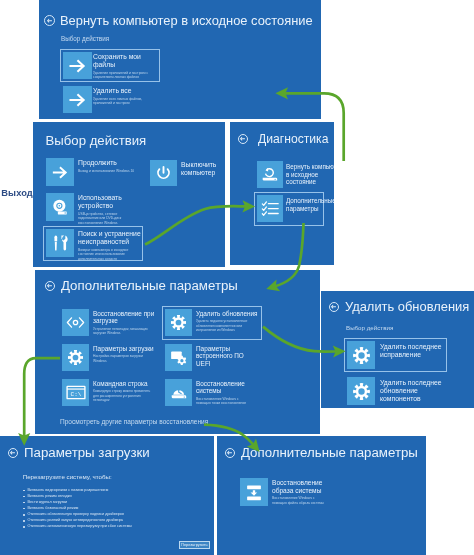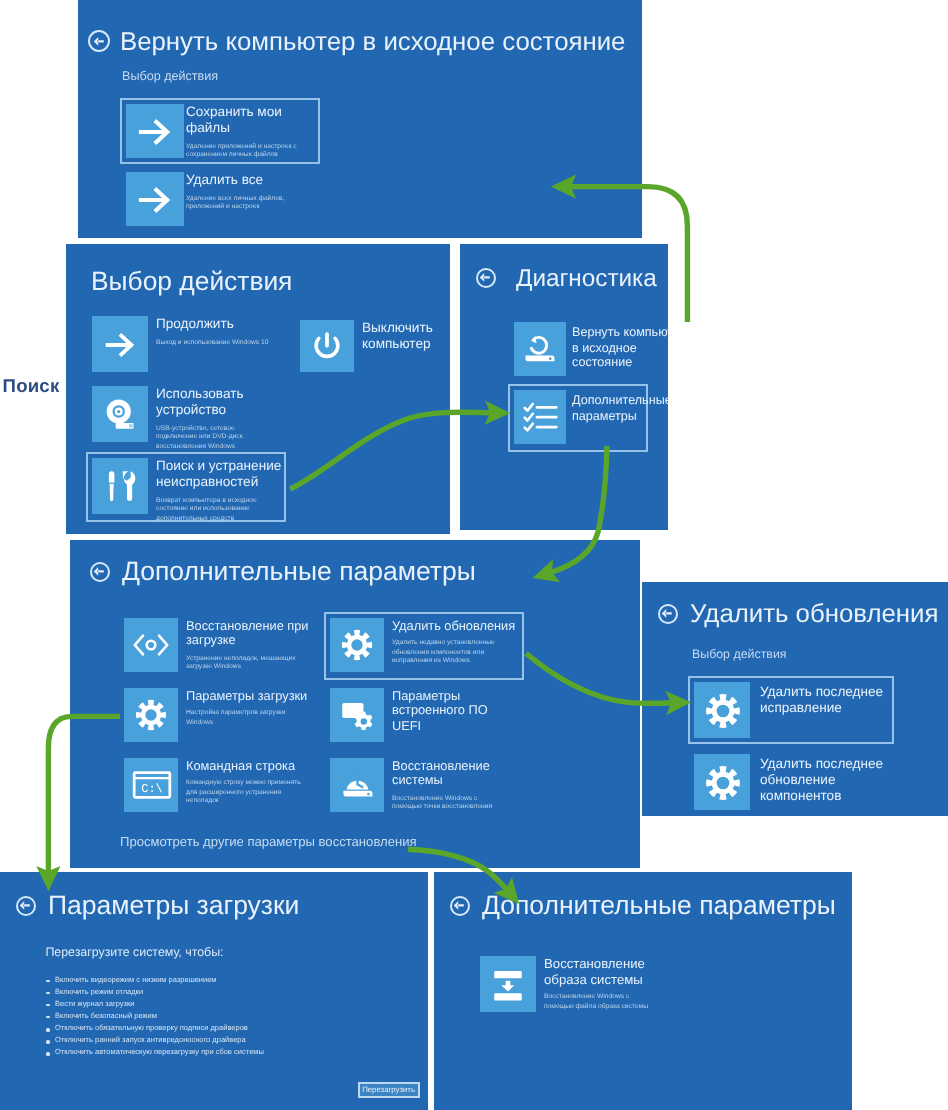--- a/index.html
+++ b/index.html
@@ -126,21 +126,21 @@
   #p7-t0 { left:23px; top:42px; }
 
 
 
 
 </style>
 </head>
 <body>
 
 <div id="entry">
-  <span>Поиск</span>
+  <span>Выход</span>
   <span>→</span>
 </div>
 
 <div class="panel" id="p1">
   <div class="ptitle" id="p1-title">
     <span class="backc">
       <svg width="7.4" height="7.4" viewBox="0 0 10 10">
           <path d="M4.2 2.0 L1.2 5.0 L4.2 8.0 Z M3.7 4.25 H8.0 V5.75 H3.7 Z" fill="#e4eff9"></path>
         </svg>
     </span>

